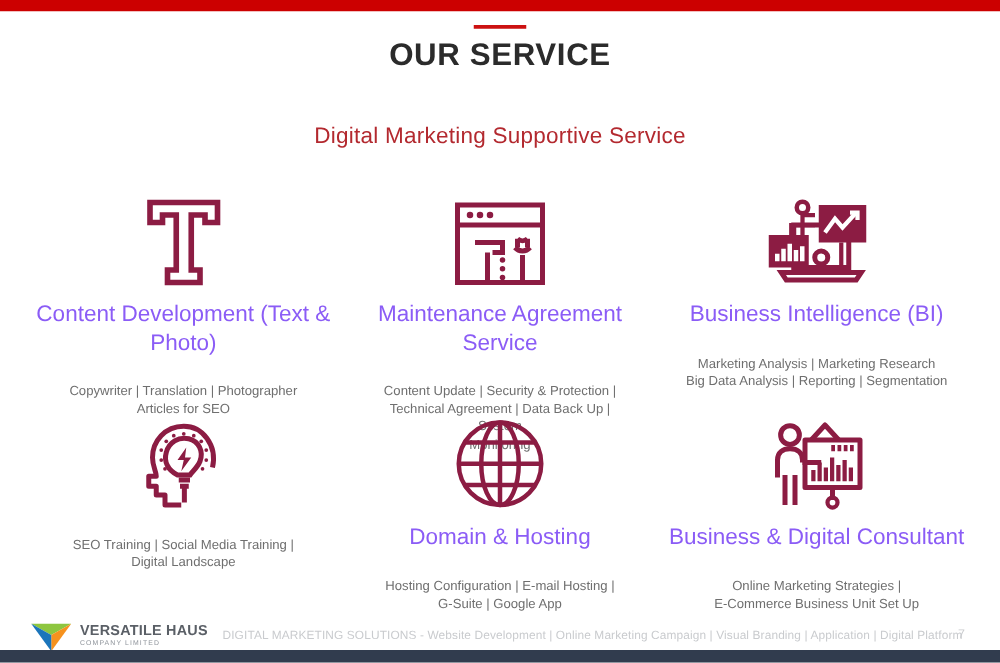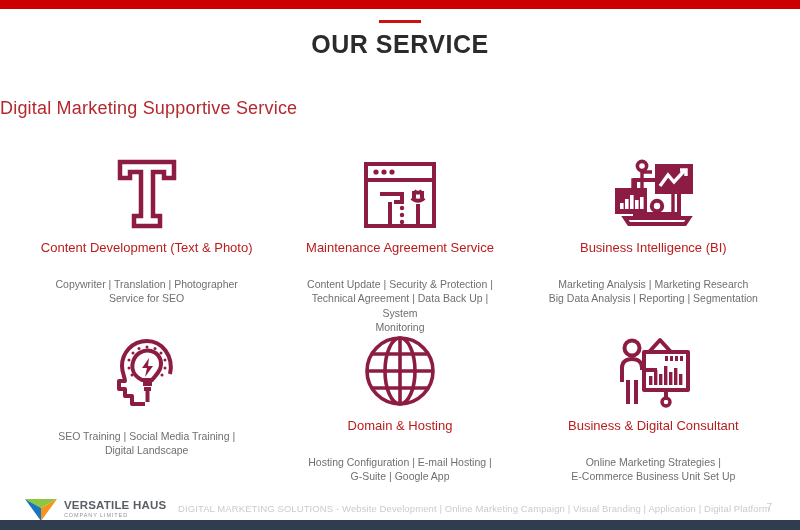--- a/index.html
+++ b/index.html
@@ -56,20 +56,21 @@
     font-weight: bold;
     color: #2b2b2b;
     letter-spacing: 0.5px;
     line-height: 1.1;
   }
   .subtitle {
     position: absolute;
     left: 0;
     top: 98px;
     width: 800px;
+    text-align: center;
     font-size: 18px;
     color: #b3292f;
     font-weight: normal;
     letter-spacing: 0.2px;
   }
 
   
   .grid {
     position: absolute;
     left: 20px;
@@ -87,22 +88,22 @@
     height: 170px;
   }
   .icon-wrap {
     height: 82px;
     display: flex;
     align-items: flex-end;
     justify-content: center;
   }
   .card-title {
     margin-top: 10px;
-    font-size: 13px;
-    color: #b91c1c;
+    font-size: 18px;
+    color: #8b5cf6;
     line-height: 1.25;
   }
   .card-desc {
     margin-top: 21px;
     font-size: 10.5px;
     color: #6f6f6f;
     line-height: 1.35;
     padding: 0 12px;
   }
 
@@ -187,21 +188,21 @@
       <div class="icon-wrap">
         <svg width="62" height="72" viewBox="0 0 62 72">
           <g fill="none" stroke="#8c1c43" stroke-width="4.5" stroke-linejoin="miter">
             <path d="M4 4 H58 V20 H48 V14 H37 V58 H44 V68 H18 V58 H25 V14 H14 V20 H4 Z"></path>
           </g>
         </svg>
       </div>
       <div class="card-title">Content Development (Text &amp; Photo)</div>
       <div class="card-desc">
         <div>Copywriter | Translation | Photographer</div>
-        <div>Service for SEO</div>
+        <div>Articles for SEO</div>
       </div>
     </div>
 
     <div class="card">
       <div class="icon-wrap">
         <svg width="76" height="72" viewBox="0 0 76 72">
           <g fill="none" stroke="#8c1c43" stroke-width="4">
             <rect x="4" y="6" width="68" height="62"></rect>
             <line x1="4" y1="22" x2="72" y2="22"></line>
           </g>

